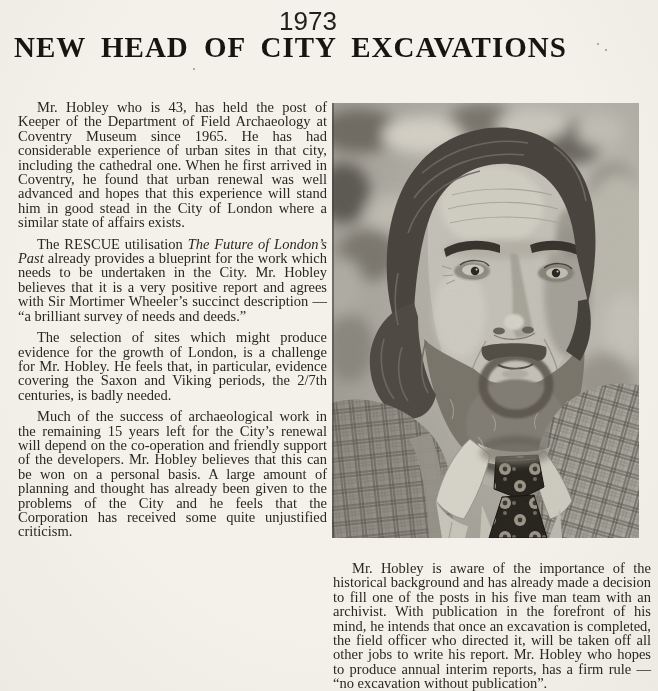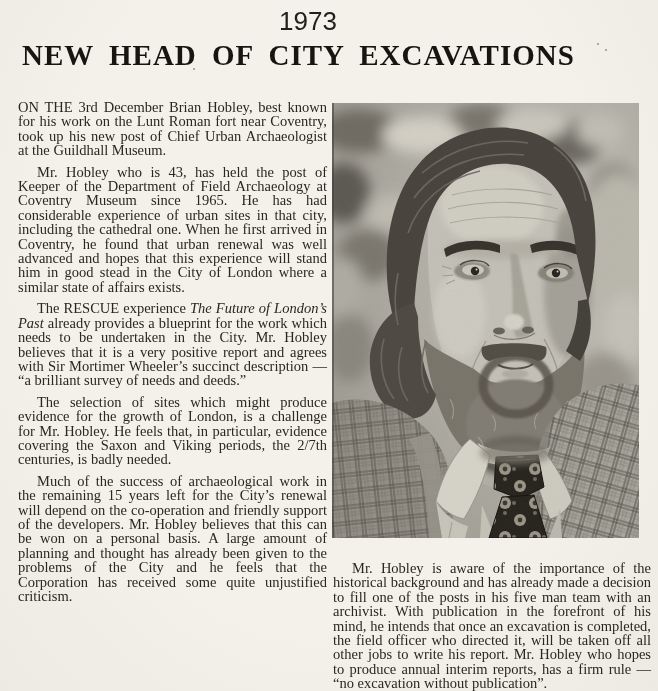--- a/index.html
+++ b/index.html
@@ -8,21 +8,21 @@
     background:radial-gradient(ellipse at 50% 40%, #f3f1ea 60%, #eceae2 100%);
     font-family:"Liberation Serif", serif;color:#26231c;
   }
   .year{
     position:absolute;top:8px;left:0;right:0;text-align:center;
     transform:translateX(-21px);
     font-family:"Liberation Sans", sans-serif;font-size:26px;line-height:1;
     color:#211f1a;letter-spacing:0px;
   }
   .headline{
-    position:absolute;top:33px;left:14px;margin:8px;white-space:nowrap;
+    position:absolute;top:33px;left:14px;margin:0;white-space:nowrap;
     font-size:29px;line-height:1;font-weight:bold;letter-spacing:1px;word-spacing:7px;
     color:#17150f;
   }
   .col-left{position:absolute;top:100px;left:18px;width:309px;}
   .col-right{position:absolute;top:553px;left:333px;width:318px;margin-top:8px;}
   .para{
     margin:0 0 7px 0;font-size:14.5px;line-height:14.4px;
     text-align:justify;text-indent:19px;color:#2a2720;
   }
   .para.noindent{text-indent:0;}
@@ -41,23 +41,22 @@
 
   <div class="year">1973</div>
   <h1 class="headline">NEW HEAD OF CITY EXCAVATIONS</h1>
 
   <div class="speck" style="left:597px;top:43px"></div>
   <div class="speck" style="left:605px;top:49px"></div>
   <div class="speck" style="left:296px;top:19px"></div>
   <div class="speck" style="left:193px;top:68px"></div>
 
   <div class="col-left">
-    <p class="para noindent"><span>ON THE 3rd December Brian Hobley, best known for his work on the Lunt Roman fort near Coventry, took up his new post of Chief Urban Archaeologist at the Guildhall Museum.</span></p>
     <p class="para"><span>Mr. Hobley who is 43, has held the post of Keeper of the Department of Field Archaeology at Coventry Museum since 1965. He has had considerable experience of urban sites in that city, including the cathedral one. When he first arrived in Coventry, he found that urban renewal was well advanced and hopes that this experience will stand him in good stead in the City of London where a similar state of affairs exists.</span></p>
-    <p class="para"><span>The RESCUE experience </span><span class="it">The Future of London’s Past</span><span> already provides a blueprint for the work which needs to be undertaken in the City. Mr. Hobley believes that it is a very positive report and agrees with Sir Mortimer Wheeler’s succinct description — “a brilliant survey of needs and deeds.”</span></p>
+    <p class="para"><span>The RESCUE utilisation </span><span class="it">The Future of London’s Past</span><span> already provides a blueprint for the work which needs to be undertaken in the City. Mr. Hobley believes that it is a very positive report and agrees with Sir Mortimer Wheeler’s succinct description — “a brilliant survey of needs and deeds.”</span></p>
     <p class="para"><span>The selection of sites which might produce evidence for the growth of London, is a challenge for Mr. Hobley. He feels that, in particular, evidence covering the Saxon and Viking periods, the 2/7th centuries, is badly needed.</span></p>
     <p class="para"><span>Much of the success of archaeological work in the remaining 15 years left for the City’s renewal will depend on the co-operation and friendly support of the developers. Mr. Hobley believes that this can be won on a personal basis. A large amount of planning and thought has already been given to the problems of the City and he feels that the Corporation has received some quite unjustified criticism.</span></p>
   </div>
 
   <div class="photo">
     <svg viewBox="0 0 307 435" preserveAspectRatio="none">
       <defs>
         <filter id="b7" x="-30%" y="-30%" width="160%" height="160%">
             <feGaussianBlur stdDeviation="7"></feGaussianBlur>
           </filter>

